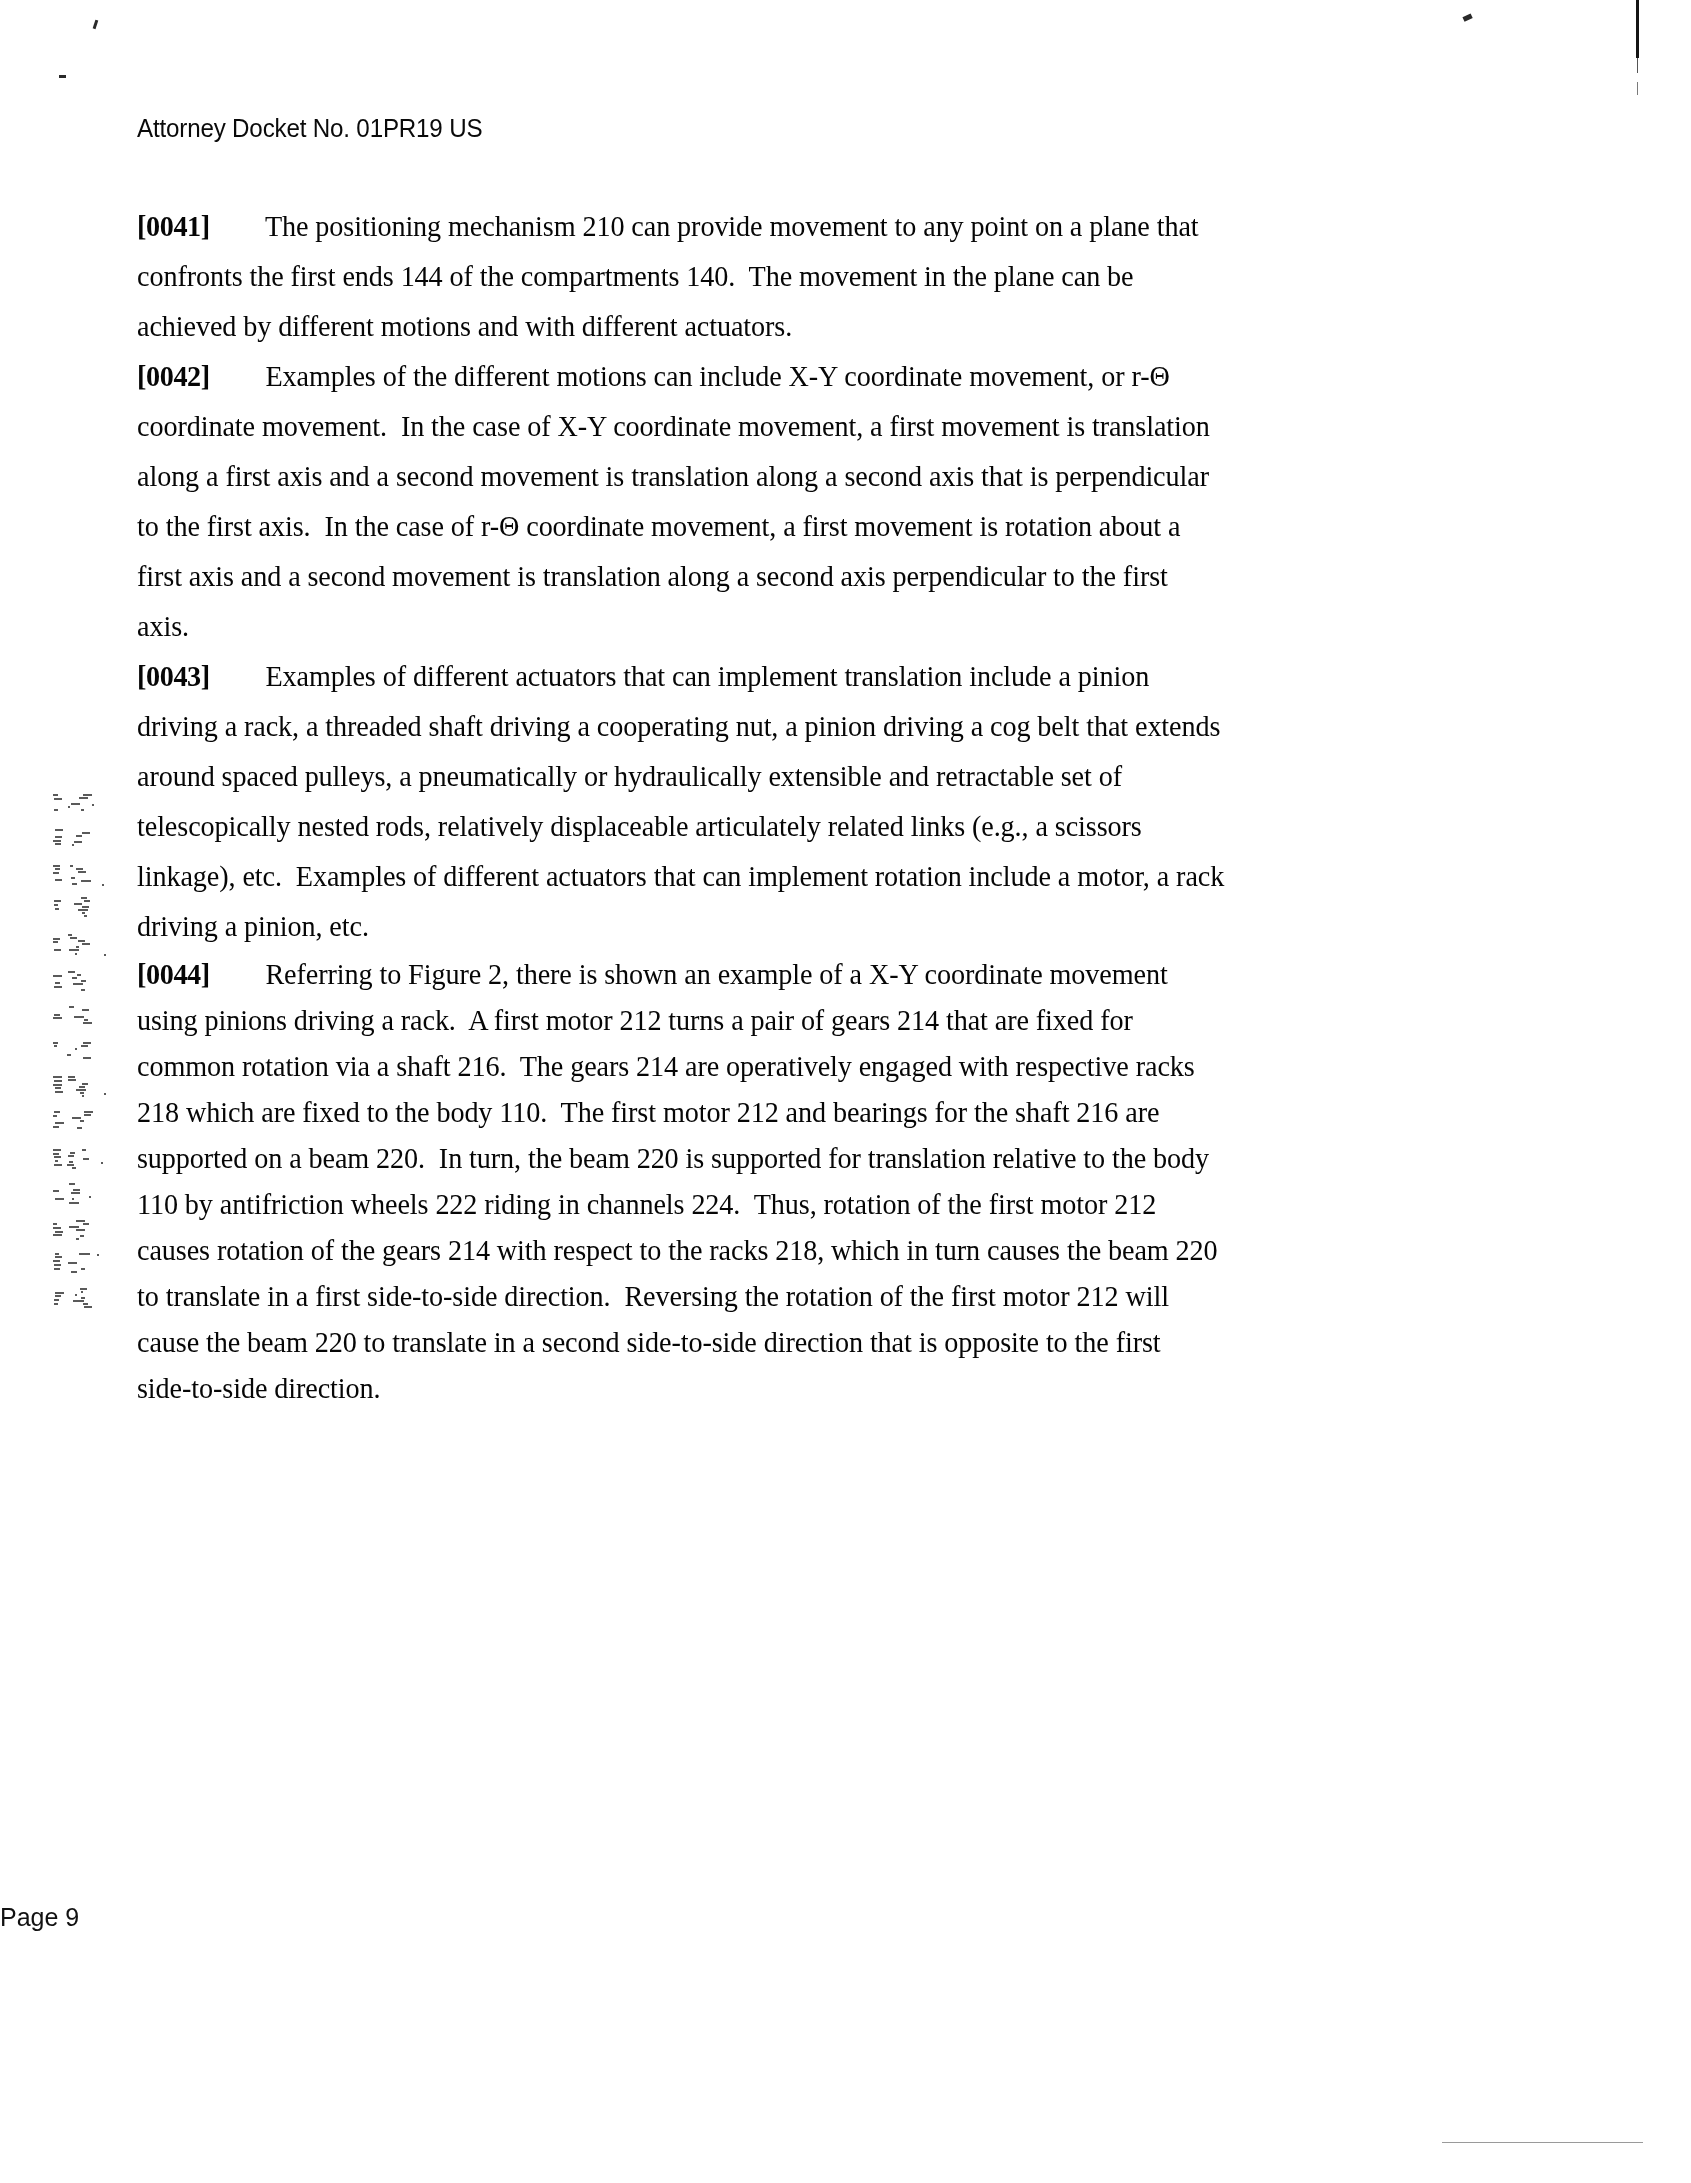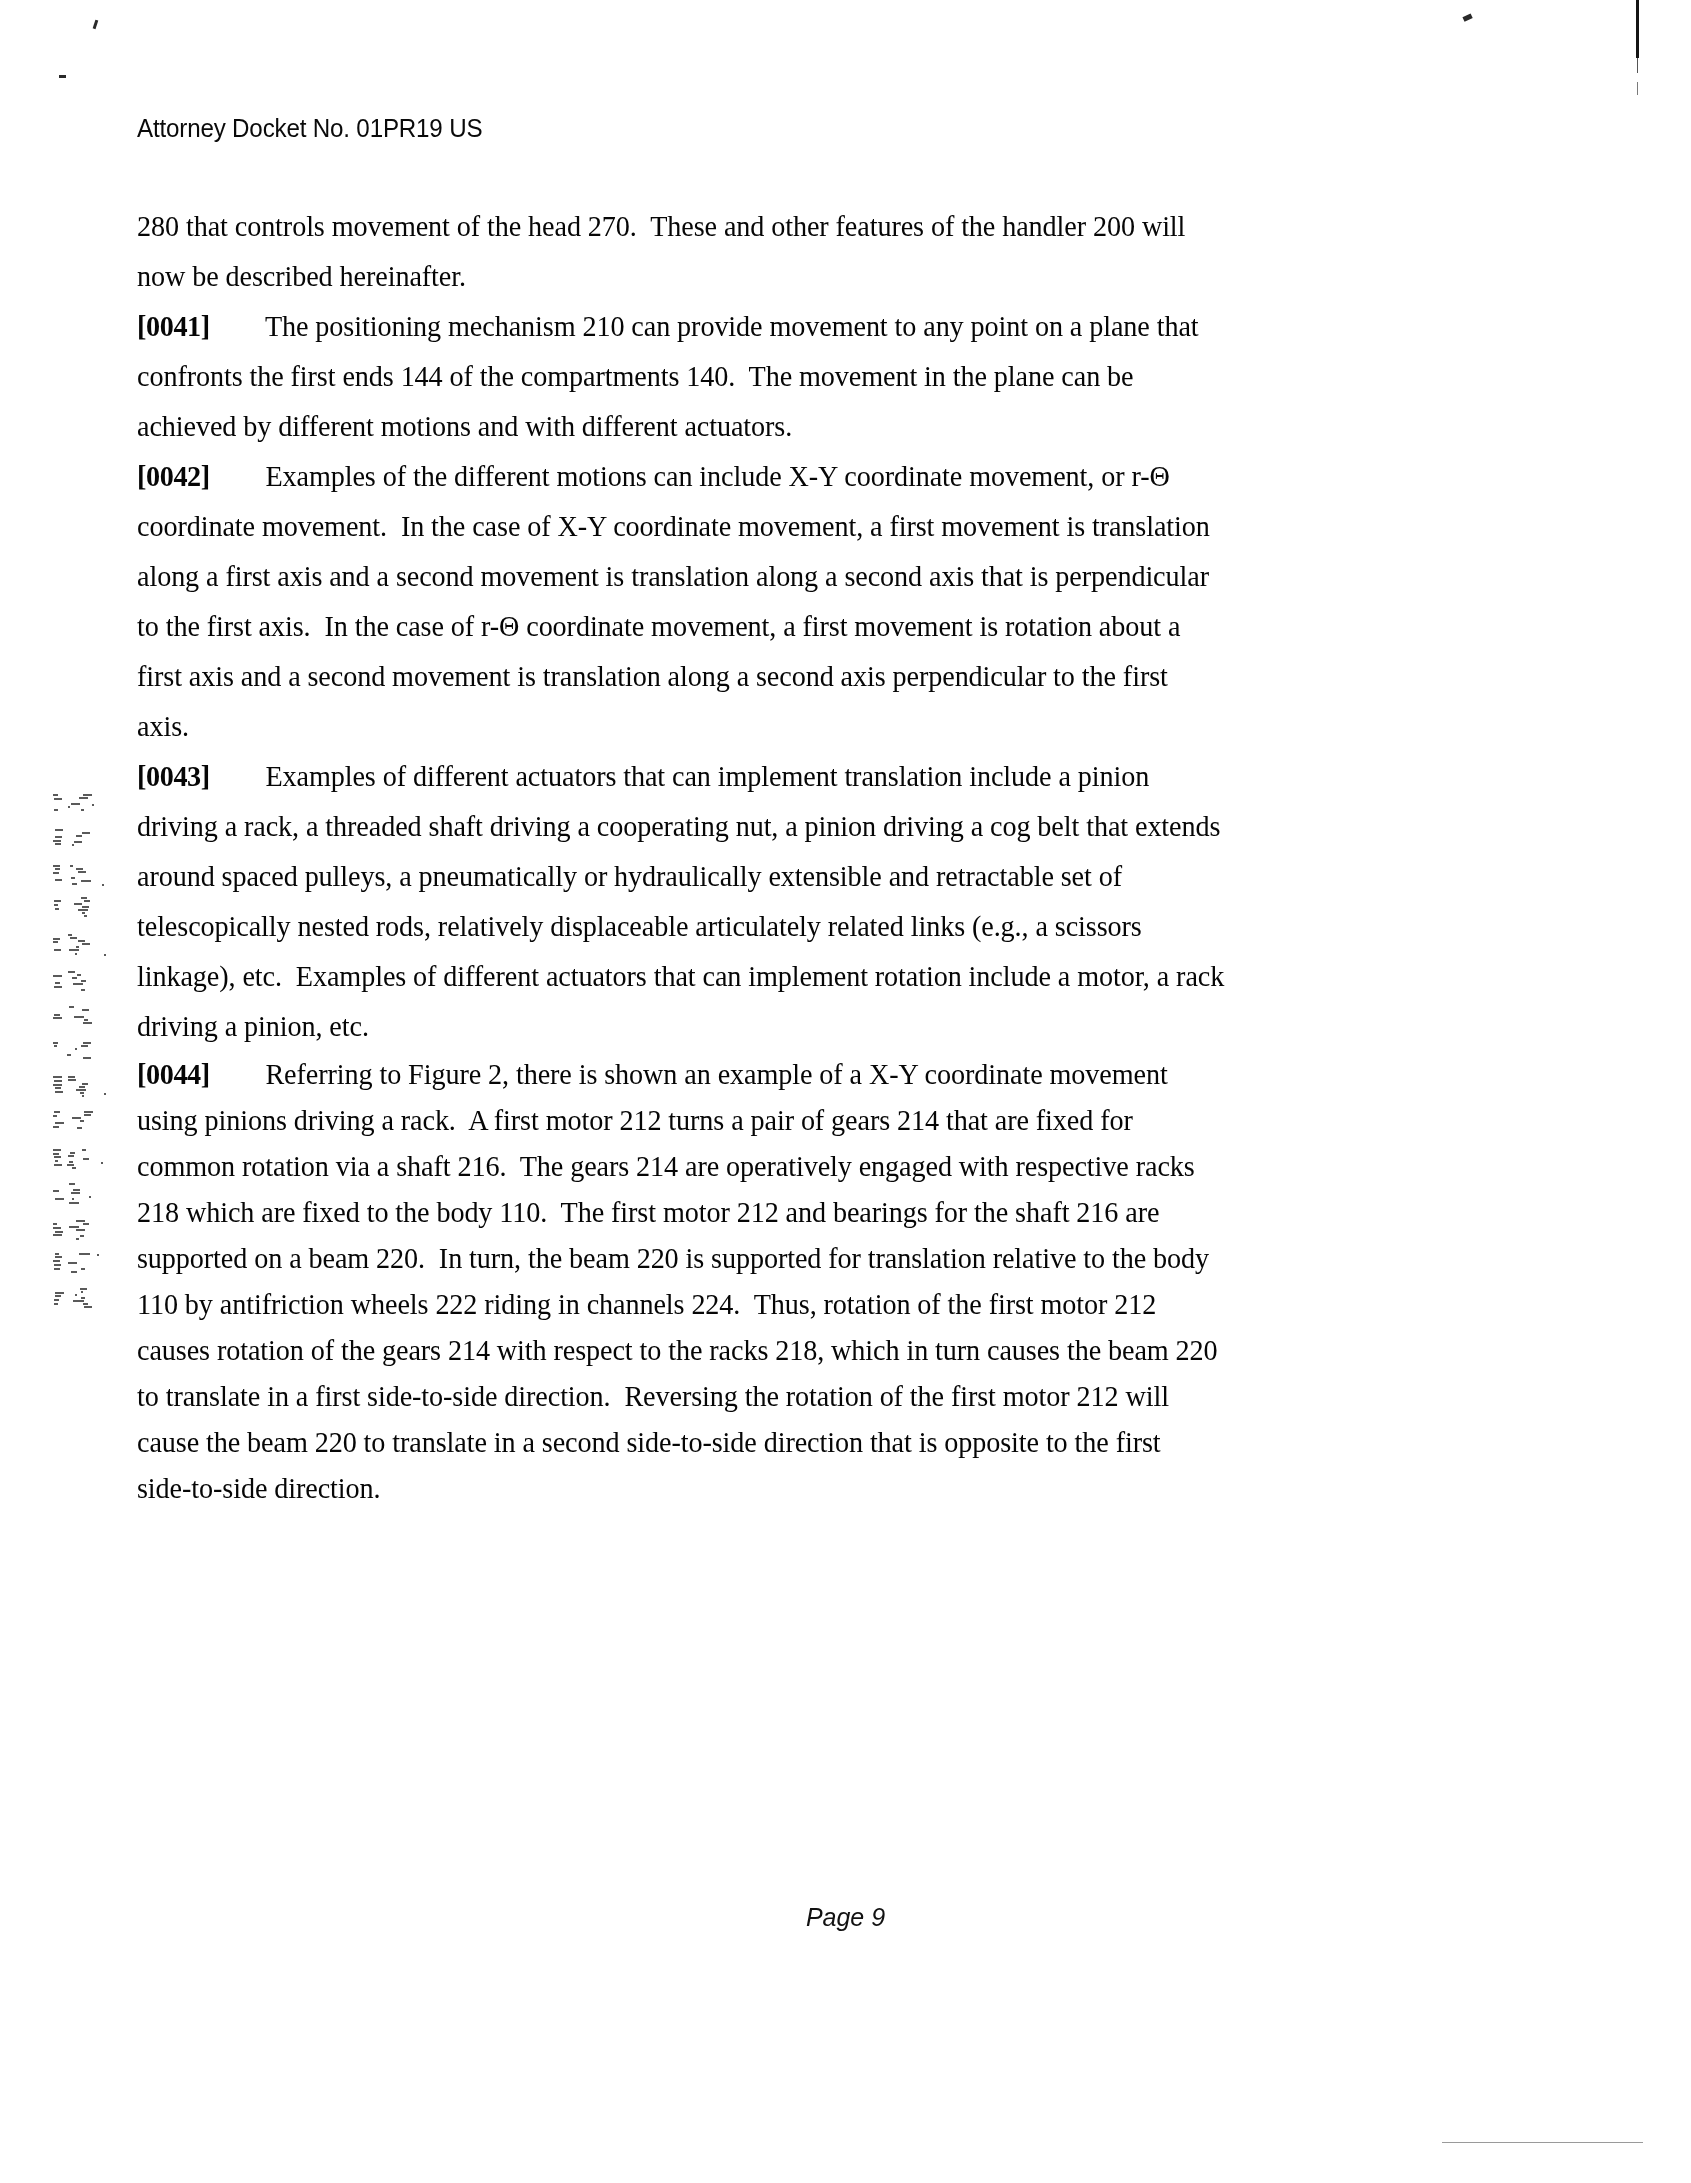--- a/index.html
+++ b/index.html
@@ -68,25 +68,23 @@
     font-weight: bold;
     letter-spacing: -0.4px;
   }
 
   
   .page-footer {
     position: absolute;
     left: 0;
     right: 0;
     top: 1903px;
-    text-align: center;
     font-family: "Liberation Sans", "DejaVu Sans", sans-serif;
     font-size: 25px;
     color: #111111;
-    font-style: italic;
   }
 
   
   .artifact-column {
     position: absolute;
     left: 52px;
     top: 790px;
     width: 62px;
     height: 530px;
     opacity: 0.72;
@@ -294,24 +292,20 @@
   <div class="edge-line-top"></div>
   <div class="edge-line-lower"></div>
   <div class="edge-line-dash"></div>
 
   <div class="speck" style="left:94px;top:20px;width:3.4px;height:8.7px;transform:rotate(18deg);"></div>
   <div class="speck" style="left:59px;top:75px;width:7.4px;height:2.7px;"></div>
   <div class="speck" style="left:1463px;top:14.8px;width:9.4px;height:4.7px;transform:rotate(-25deg);"></div>
 
   <div class="body-block">
 
-    <div class="para">
-      <div class="tline">280 that controls movement of the head 270.  These and other features of the handler 200 will</div>
-      <div class="tline">now be described hereinafter.</div>
-    </div>
 
     <div class="para">
       <div class="tline"><span class="pnum">[0041]</span><span>        </span><span>The positioning mechanism 210 can provide movement to any point on a plane that</span></div>
       <div class="tline">confronts the first ends 144 of the compartments 140.  The movement in the plane can be</div>
       <div class="tline">achieved by different motions and with different actuators.</div>
     </div>
 
     <div class="para">
       <div class="tline"><span class="pnum">[0042]</span><span>        </span><span>Examples of the different motions can include X-Y coordinate movement, or r-Θ</span></div>
       <div class="tline">coordinate movement.  In the case of X-Y coordinate movement, a first movement is translation</div>

